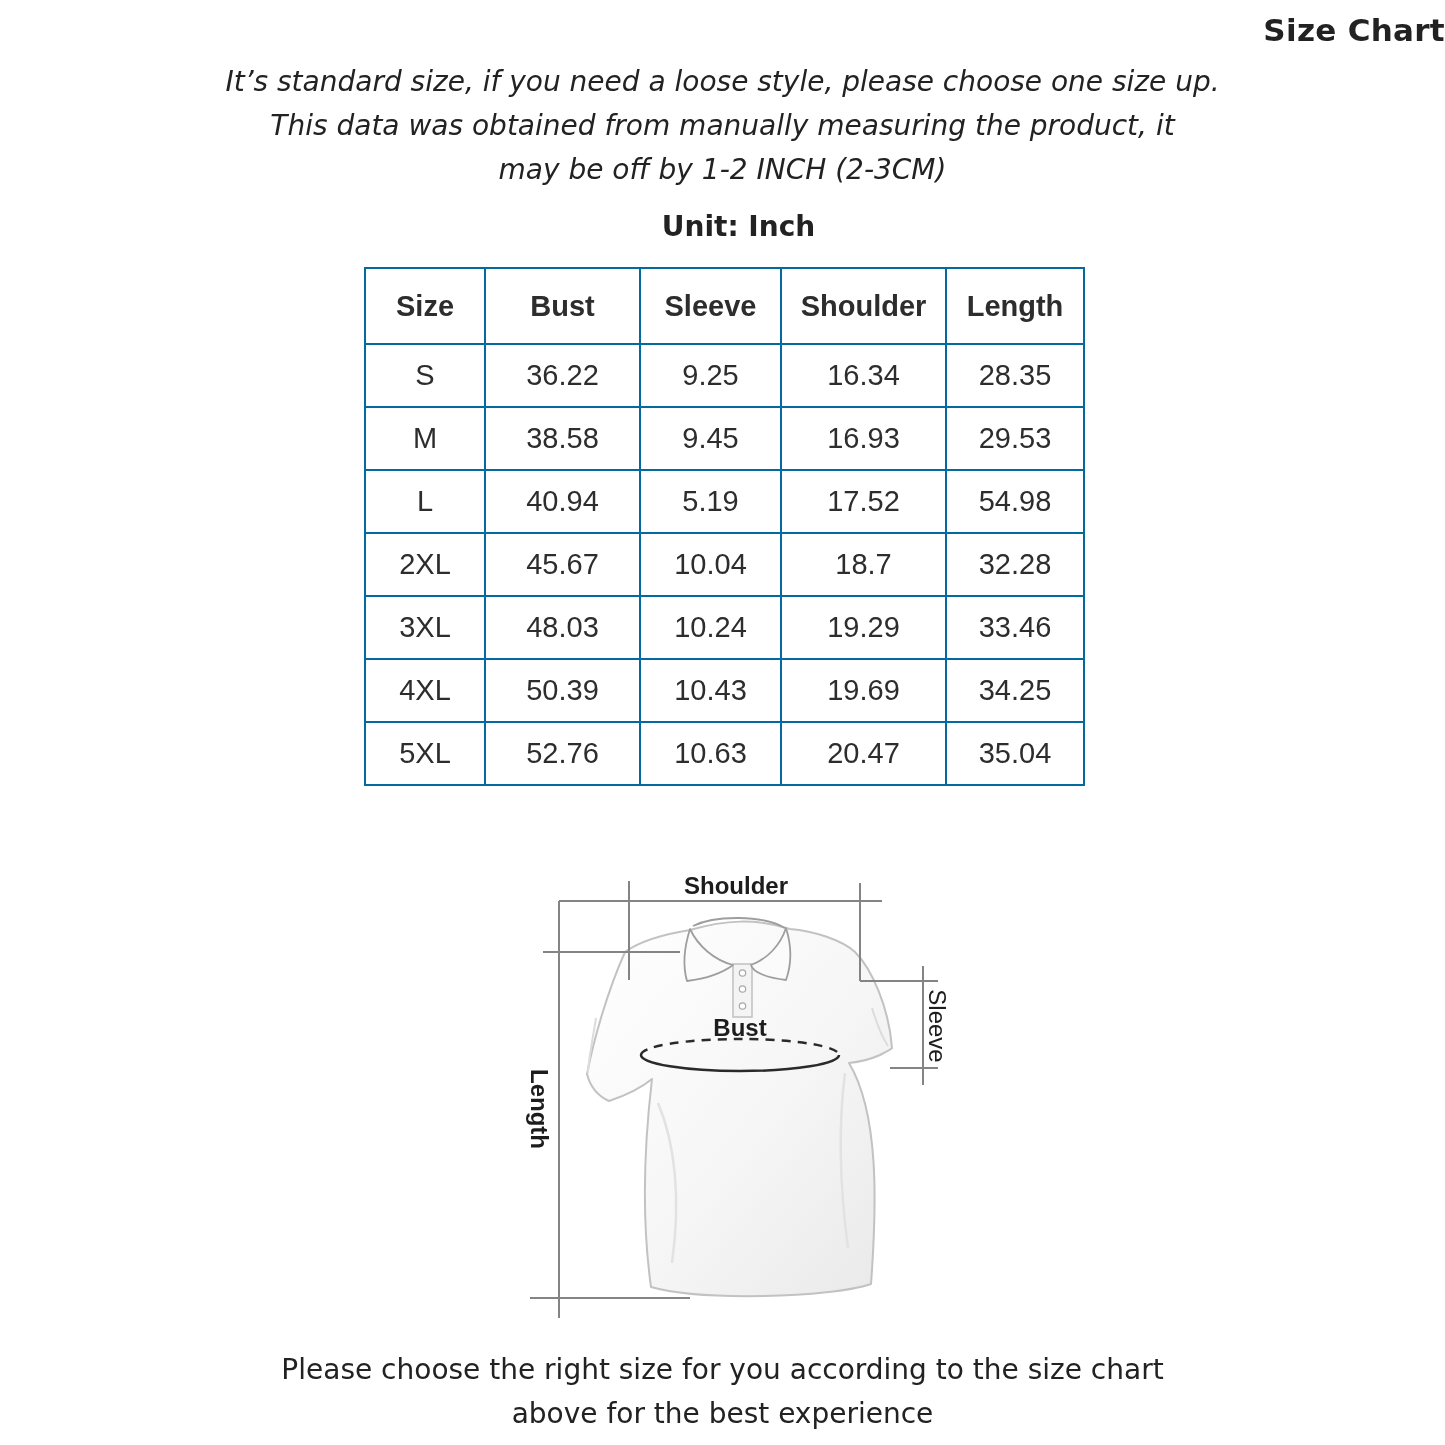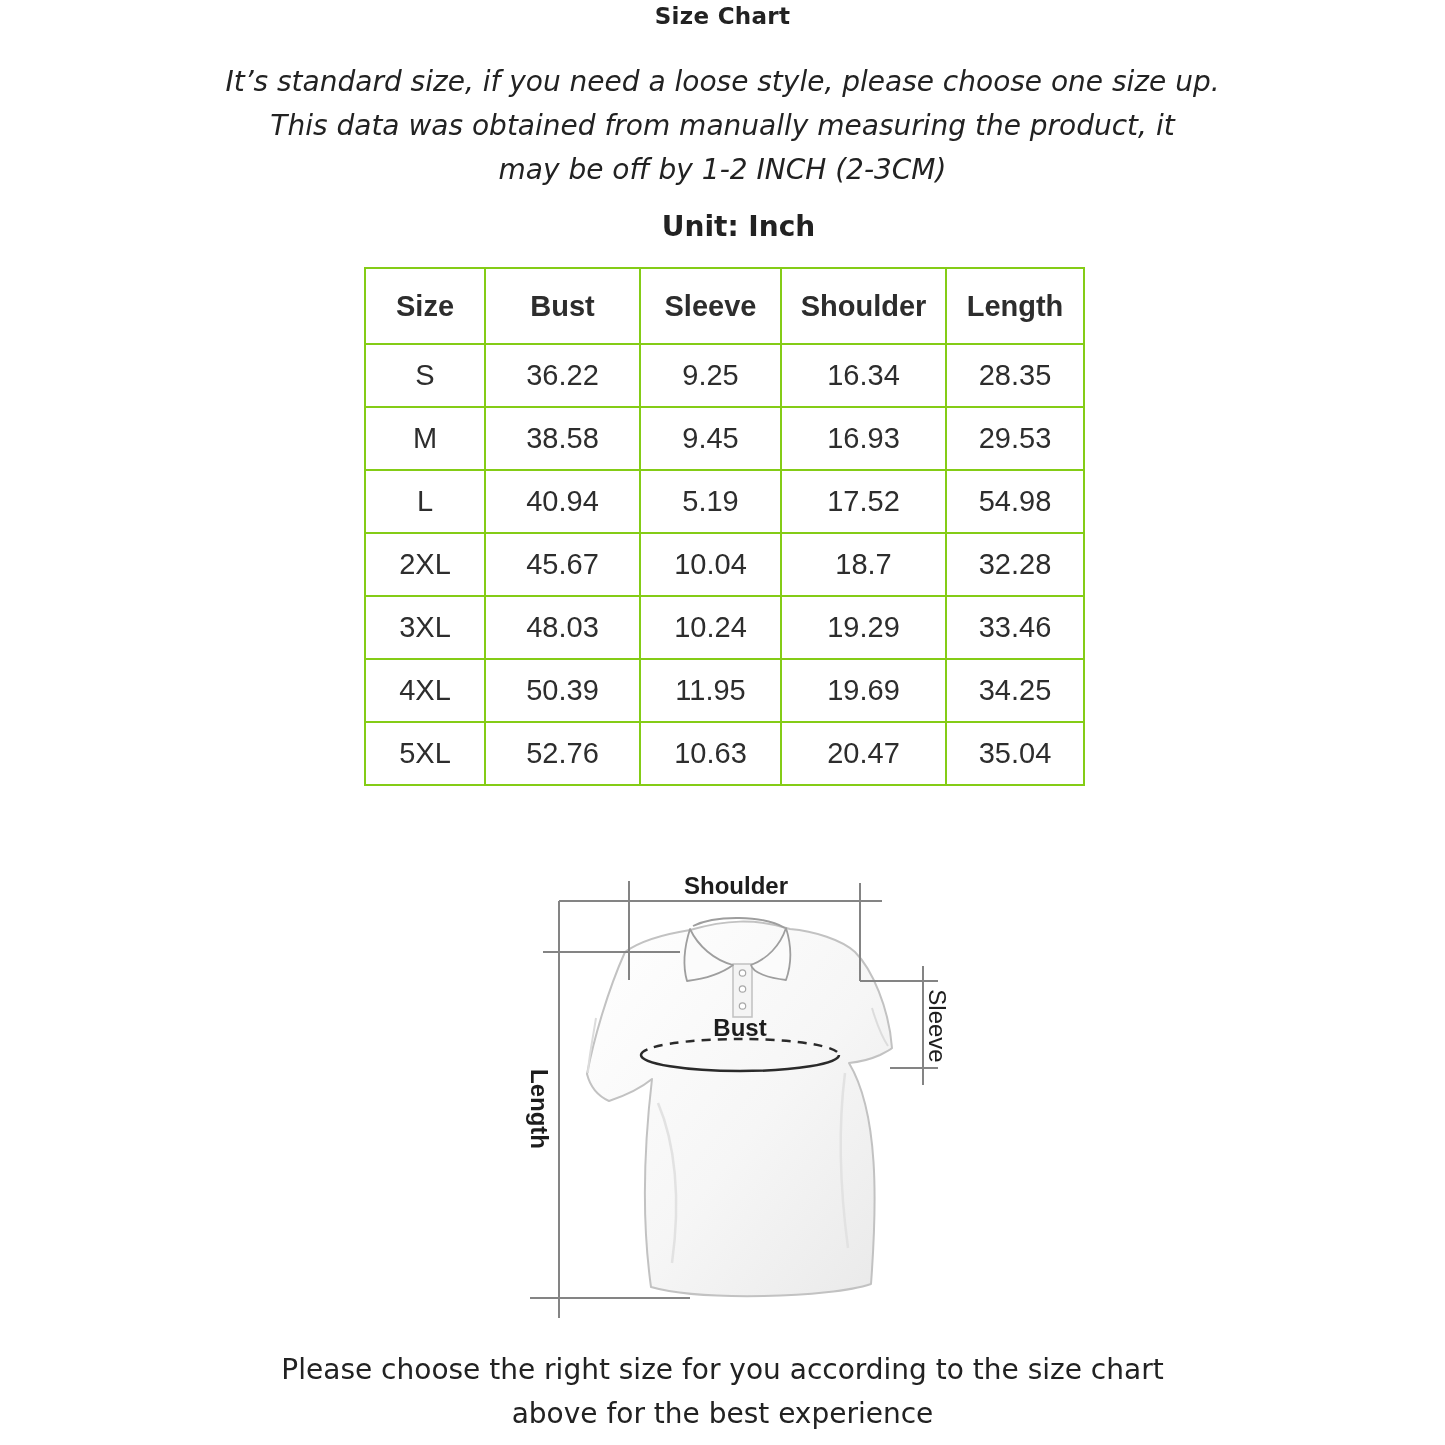--- a/index.html
+++ b/index.html
@@ -2,39 +2,39 @@
 <html><head>
 <meta charset="utf-8">
 <style>
   * { margin:0; padding:0; box-sizing:border-box; }
   html,body { background:#ffffff; }
   body {
     width:1445px; height:1445px; position:relative; overflow:hidden;
     font-family:"DejaVu Sans", sans-serif; color:#222222;
   }
   .title{
-    position:absolute; top:3px; left:0; width:100%;
-    text-align:center; font-size:23px; font-weight:bold; letter-spacing:.3px;
+    position:absolute; top:12px; left:0; width:100%;
+    text-align:right; font-size:31px; font-weight:bold; letter-spacing:.3px;
   }
   .subtitle{
     position:absolute; top:60px; left:50%; transform:translateX(-50%);
     width:1200px; text-align:center; font-size:28px; line-height:44px;font-style:italic;
   }
   .unit{
     position:absolute; top:210px; left:16px; width:100%;
     text-align:center; font-size:28px; font-weight:bold;
   }
   table.size-table{
     position:absolute; top:267px; left:364px;
     border-collapse:collapse; table-layout:fixed; width:719px;
     font-family:"Liberation Sans", sans-serif; color:#2d2d2d;
     background:#ffffff;
   }
   .size-table th, .size-table td{
-    border:2px solid #84cc16; text-align:center; vertical-align:middle; padding:8px;
+    border:2px solid #0369a1; text-align:center; vertical-align:middle; padding:8px;
   }
   .size-table th{ height:76px; font-size:29px; font-weight:bold; }
   .size-table td{ height:63px; font-size:29px; font-weight:normal; }
   .diagram{
     position:absolute; left:500px; top:868px; width:460px; height:462px;
   }
   .diagram svg{ display:block; width:460px; height:462px; }
   .diagram text{
     font-family:"Liberation Sans", sans-serif; font-size:24px; fill:#1d1d1d;
   }
@@ -108,21 +108,21 @@
       <tr>
         <td>3XL</td>
         <td>48.03</td>
         <td>10.24</td>
         <td>19.29</td>
         <td>33.46</td>
       </tr>
       <tr>
         <td>4XL</td>
         <td>50.39</td>
-        <td>11.95</td>
+        <td>10.43</td>
         <td>19.69</td>
         <td>34.25</td>
       </tr>
       <tr>
         <td>5XL</td>
         <td>52.76</td>
         <td>10.63</td>
         <td>20.47</td>
         <td>35.04</td>
       </tr>

